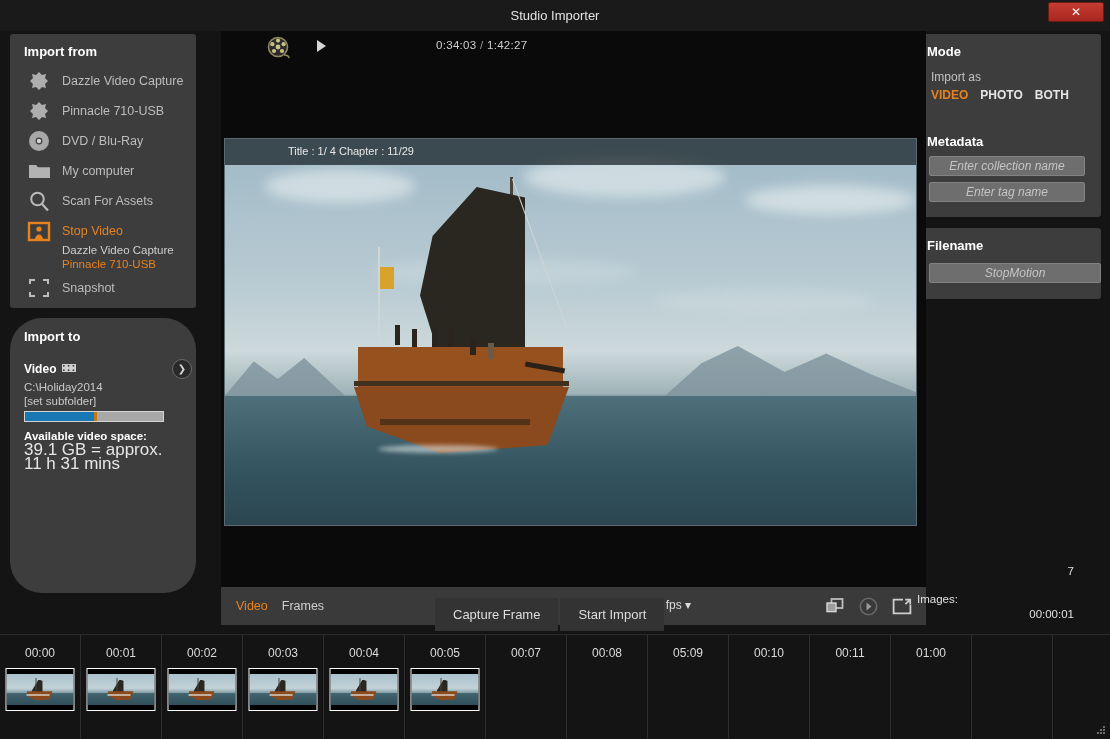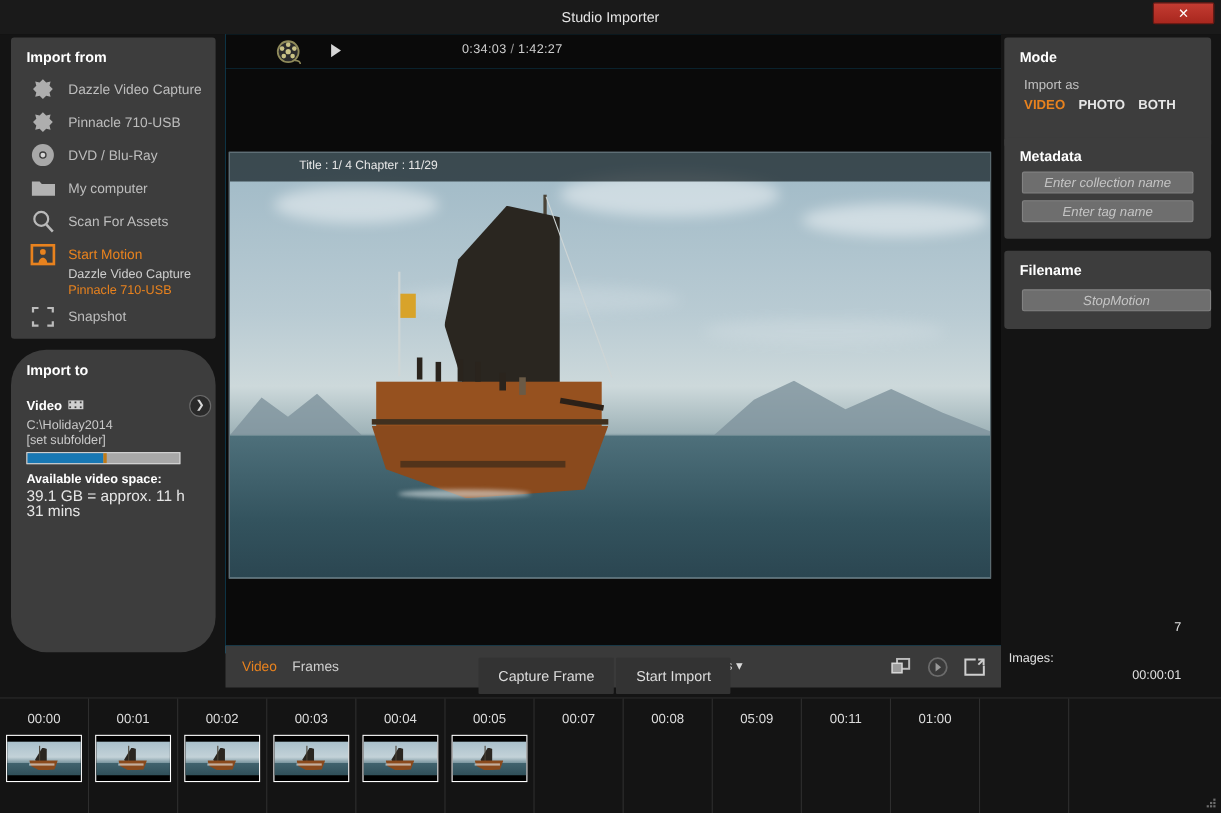--- a/index.html
+++ b/index.html
@@ -68,21 +68,21 @@
   }
   .it-path { color: #c9c9c9; font-size: 11.5px; line-height: 14px; margin-top: 4px; }
   .it-sub  { color: #c9c9c9; font-size: 11.5px; line-height: 14px; }
   .it-bar {
     position: relative; margin-top: 3px; width: 140px; height: 11px;
     background: #a8a8a8; border: 1px solid #d4d4d4;
   }
   .it-bar-fill { position: absolute; left: 0; top: 0; height: 9px; width: 50%; background: #1878b4; }
   .it-bar-mark { position: absolute; left: 50%; top: 0; width: 3px; height: 9px; background: #c07a16; }
   .it-avail { margin-top: 7px; color: #ffffff; font-size: 11.5px; font-weight: bold; line-height: 14px; }
-  .it-avail-v { color: #e6e6e6; font-size: 14px; font-weight: normal; line-height: 14px; }
+  .it-avail-v { color: #e6e6e6; font-size: 17px; font-weight: normal; line-height: 14px; }
 
   
   #mode { left: 913px; top: 34px; width: 188px; height: 100px; }
   #mode .panel-h { position: absolute; left: 14px; top: 10px; }
   .mode-label { position: absolute; left: 18px; top: 36px; color: #c2c2c2; font-size: 12px; }
   .mode-opts { position: absolute; left: 18px; top: 54px; display: flex; gap: 12px; }
   .mode-opt { font-size: 12px; font-weight: bold; color: #e6e6e6; cursor: pointer; }
   .mode-opt.sel { color: #e8821e; }
 
   
@@ -96,21 +96,21 @@
   }
   #coll-field { top: 31px; }
   #tag-field  { top: 57px; }
 
   
   #filename { left: 913px; top: 228px; width: 188px; height: 71px; }
   #filename .panel-h { position: absolute; left: 14px; top: 10px; }
   #fn-field { position: absolute; left: 16px; top: 35px; width: 186px; max-width:172px; }
 
   
-  #player { position: absolute; left: 205px; top: 31px; width: 705px; height: 563px; background: #0ea5e9; }
+  #player { position: absolute; left: 221px; top: 31px; width: 705px; height: 563px; background: #ffffff; }
   .video-area { position: absolute; left: 0; top: 31px; width: 705px; height: 525px; background: #0a0a0a; }
   .screen-head { position: absolute; left: 0; top: 0; width: 705px; height: 31px; background: #0a0a0a; }
   .reel-icon { position: absolute; left: 44px; top: 4px; width: 26px; height: 26px; }
   .play-tri {
     position: absolute; left: 96px; top: 9px;
     width: 0; height: 0; border-left: 9px solid #d6d6d6;
     border-top: 6px solid transparent; border-bottom: 6px solid transparent;
     cursor: pointer;
   }
   .tc { position: absolute; left: 215px; top: 8px; color: #cfcfcf; font-size: 11.5px; letter-spacing: 0.3px; }
@@ -238,21 +238,21 @@
       </div>
 
       <div class="src-item active">
         <span class="src-icon">
           <svg width="24" height="21" viewBox="0 0 24 21">
             <rect x="2" y="2" width="20" height="17" fill="none" stroke="#e8821e" stroke-width="2.4"></rect>
             <circle cx="12" cy="8" r="2.6" fill="#e8821e"></circle>
             <path d="M8 19c0-3.3 1.8-5.6 4-5.6s4 2.3 4 5.6z" fill="#e8821e"></path>
           </svg>
         </span>
-        <span class="src-label">Start Motion</span>
+        <span class="src-label">Stop Video</span>
       </div>
 
       <div class="sub-lines">
         <div>Dazzle Video Capture</div>
         <div class="hi">Pinnacle 710-USB</div>
       </div>
 
       <div class="src-item">
         <span class="src-icon">
           <svg width="22" height="20" viewBox="0 0 22 20">
@@ -547,20 +547,23 @@
       <div class="cell">
         <div class="lab">00:07</div>
       </div>
       <div class="cell">
         <div class="lab">00:08</div>
       </div>
       <div class="cell">
         <div class="lab">05:09</div>
       </div>
       <div class="cell">
+        <div class="lab">00:10</div>
+      </div>
+      <div class="cell">
         <div class="lab">00:11</div>
       </div>
       <div class="cell">
         <div class="lab">01:00</div>
       </div>
       <div class="cell"></div>
     </div>
 
   <div class="grip" style="right:4px; bottom:4px;">
     <i style="left:6px;top:0"></i>

